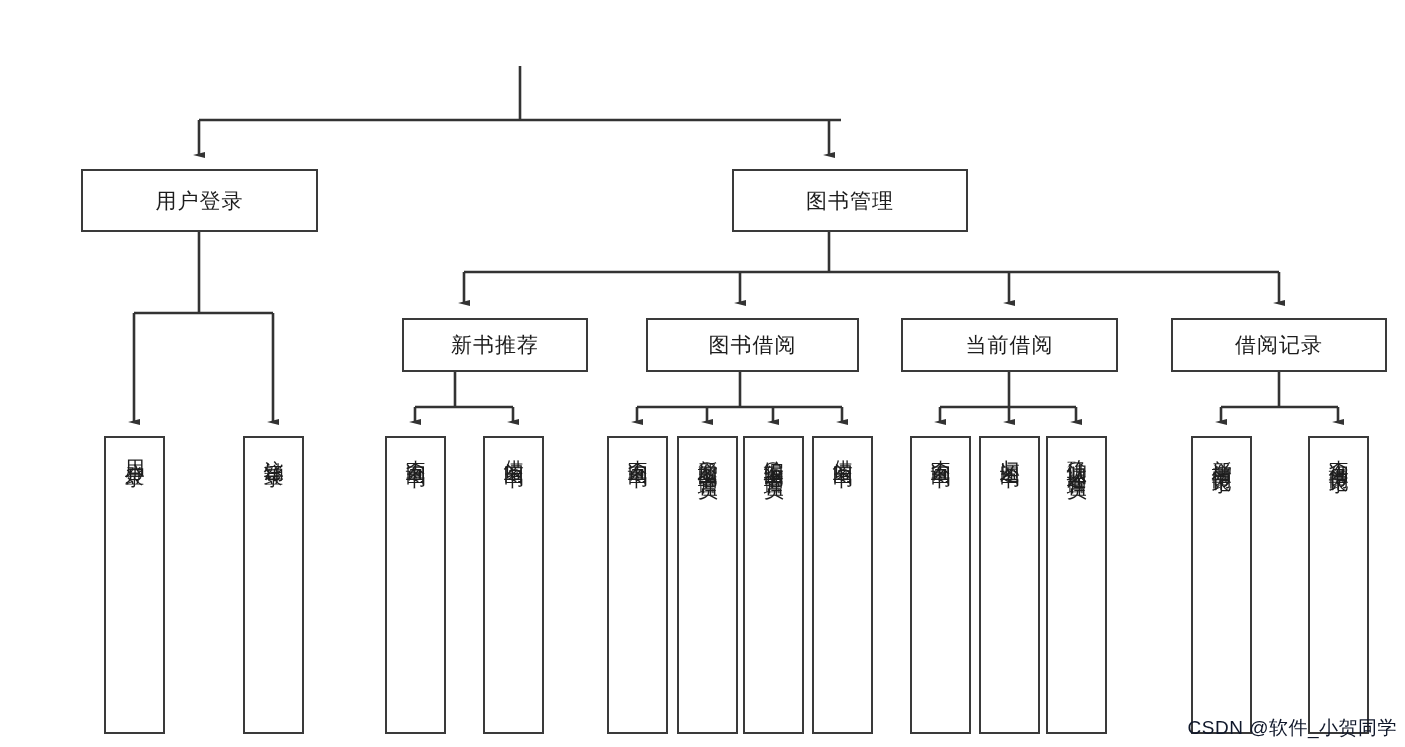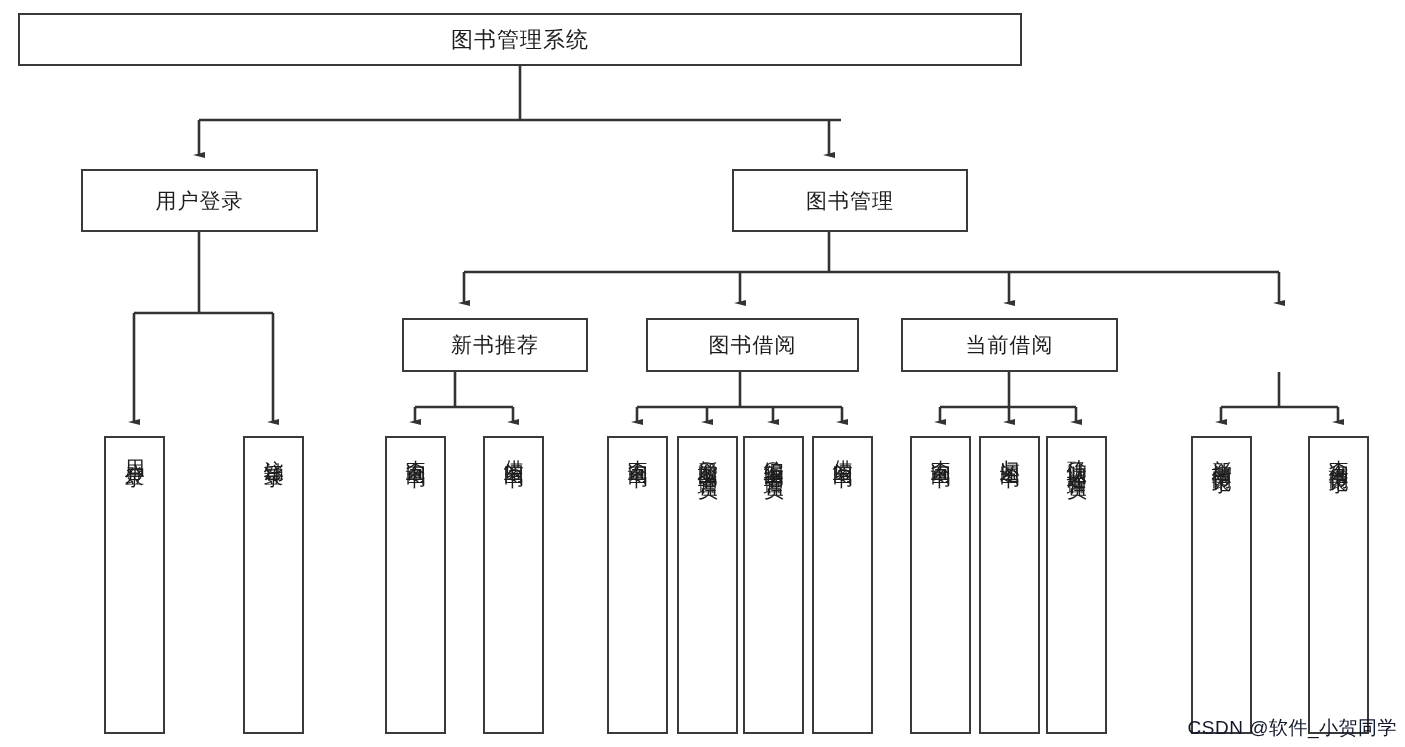--- a/index.html
+++ b/index.html
@@ -95,39 +95,39 @@
       <path d="M1009,407 L1009,422" marker-end="url(#arrow)"></path>
       <path d="M1076,407 L1076,422" marker-end="url(#arrow)"></path>
 
       <path d="M1279,372 L1279,407"></path>
       <path d="M1221,407 L1338,407"></path>
       <path d="M1221,407 L1221,422" marker-end="url(#arrow)"></path>
       <path d="M1338,407 L1338,422" marker-end="url(#arrow)"></path>
     </g>
   </svg>
 
-  <div class="node h root" style="left:18px;top:13px;width:1004px;height:53px;">
-    <span>图书管理系统</span>
-  </div>
 
   <div class="node h" style="left:81px;top:169px;width:237px;height:63px;">
     <span>用户登录</span>
   </div>
   <div class="node h" style="left:711px;top:169px;width:236px;height:63px;margin-left:21px;">
     <span>图书管理</span>
   </div>
 
   <div class="node h" style="left:362px;top:318px;width:186px;height:54px;margin-left:40px;">
     <span>新书推荐</span>
   </div>
   <div class="node h" style="left:634px;top:318px;width:213px;height:54px;margin-left:12px;">
     <span>图书借阅</span>
   </div>
   <div class="node h" style="left:901px;top:318px;width:217px;height:54px;font-family:Liberation Mono, monospace;">
     <span>当前借阅</span>
+  </div>
+  <div class="node h" style="left:1171px;top:318px;width:216px;height:54px;">
+    <span>借阅记录</span>
   </div>
 
   <div class="node v" style="left:104px;top:436px;width:61px;height:298px;">
     <span class="vtext">用户登录</span>
   </div>
   <div class="node v" style="left:243px;top:436px;width:61px;height:298px;">
     <span class="vtext">注销登录</span>
   </div>
 
   <div class="node v" style="left:385px;top:436px;width:61px;height:298px;">

